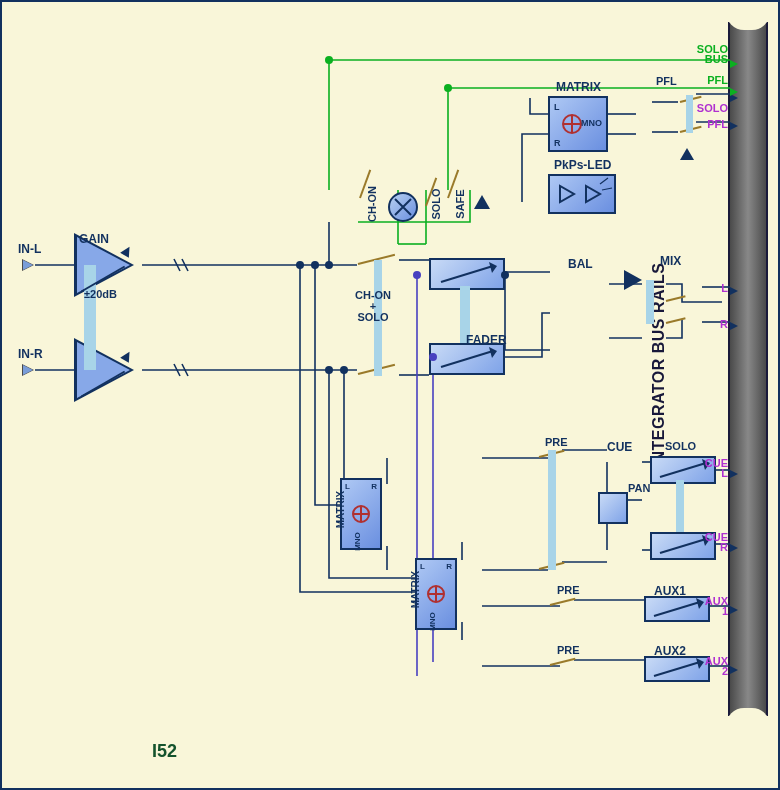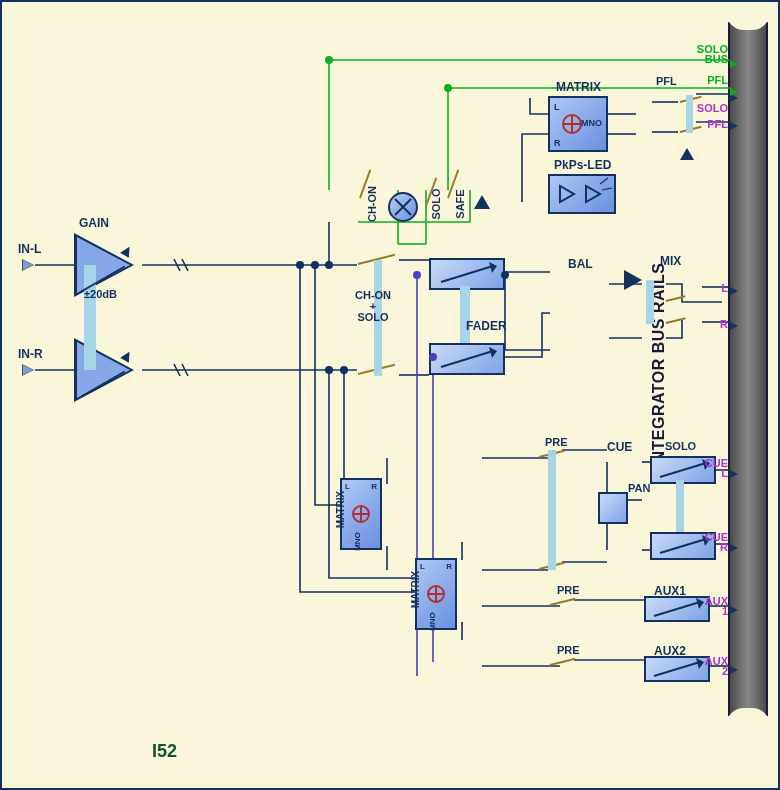--- a/index.html
+++ b/index.html
@@ -146,21 +146,21 @@
   </svg>
 
   <div class="in-arr" style="left:20px;top:257px"></div>
   <div class="in-arr" style="left:20px;top:362px"></div>
   <div class="lbl" style="left:16px;top:240px">IN-L</div>
   <div class="lbl" style="left:16px;top:345px">IN-R</div>
 
   <div class="tri" style="left:72px;top:231px"></div>
   <div class="tri" style="left:72px;top:336px"></div>
   <div class="thick" style="left:82px;top:263px;width:12px;height:105px"></div>
-  <div class="lbl" style="left:77px;top:214px">GAIN</div>
+  <div class="lbl" style="left:77px;top:230px">GAIN</div>
   <div class="lbl s" style="left:82px;top:286px">±20dB</div>
 
   <div style="position:absolute;left:76px;top:276px;width:50px;border-top:2px solid #12315f;transform:rotate(-30deg)"></div>
   <div class="var-arr" style="left:120px;top:244px;transform:rotate(30deg)"></div>
   <div style="position:absolute;left:76px;top:381px;width:50px;border-top:2px solid #12315f;transform:rotate(-30deg)"></div>
   <div class="var-arr" style="left:120px;top:349px;transform:rotate(30deg)"></div>
 
   <div class="sw-arc" style="left:356px;top:261px;transform:rotate(-14deg);width:38px"></div>
   <div class="sw-arc" style="left:356px;top:371px;transform:rotate(-14deg);width:38px"></div>
   <div class="thick" style="left:372px;top:258px;width:8px;height:116px"></div>
@@ -211,21 +211,21 @@
         <path d="M58 2 l8 4 -5 7 z" fill="#12315f"></path>
       </svg>
   </div>
   <div class="block t" style="left:427px;top:341px;width:72px;height:28px">
     <svg width="72" height="28">
         <line x1="10" y1="22" x2="62" y2="6" stroke="#12315f" stroke-width="2"></line>
         <path d="M58 2 l8 4 -5 7 z" fill="#12315f"></path>
       </svg>
   </div>
   <div class="thick" style="left:458px;top:284px;width:10px;height:57px"></div>
-  <div class="lbl" style="left:464px;top:317px">FADER</div>
+  <div class="lbl" style="left:464px;top:331px">FADER</div>
 
   <div class="lbl" style="left:566px;top:255px">BAL</div>
 
   <div style="position:absolute;left:622px;top:268px;width:0;height:0;border-top:10px solid transparent;border-bottom:10px solid transparent;border-left:18px solid #12315f"></div>
   <div class="thick" style="left:644px;top:278px;width:8px;height:44px"></div>
   <div class="lbl" style="left:658px;top:252px">MIX</div>
   <div class="sw-arc" style="left:664px;top:298px;transform:rotate(-14deg);width:20px"></div>
   <div class="sw-arc" style="left:664px;top:320px;transform:rotate(-14deg);width:20px"></div>
 
   <div class="block" style="left:338px;top:476px;width:38px;height:68px">

